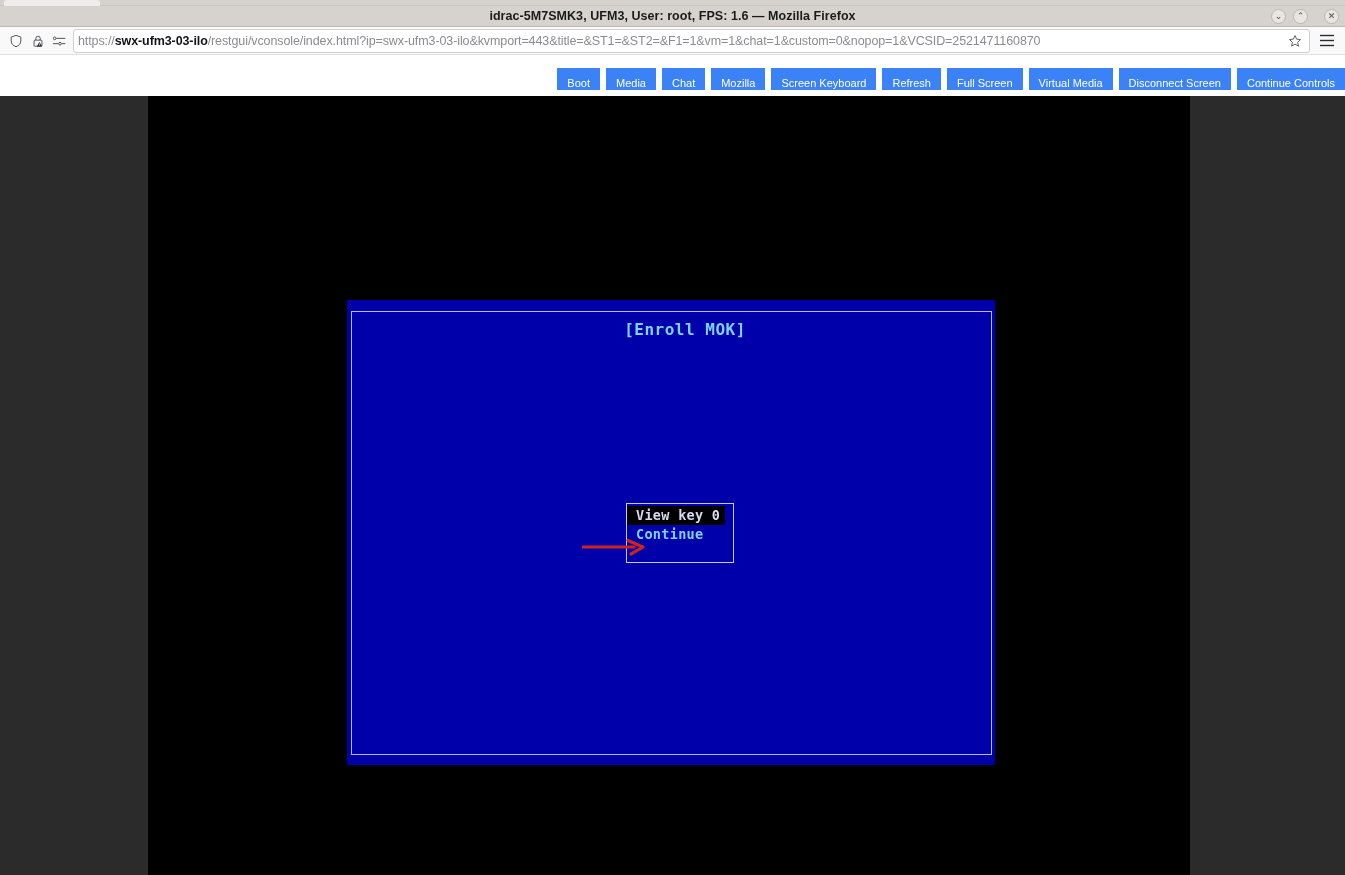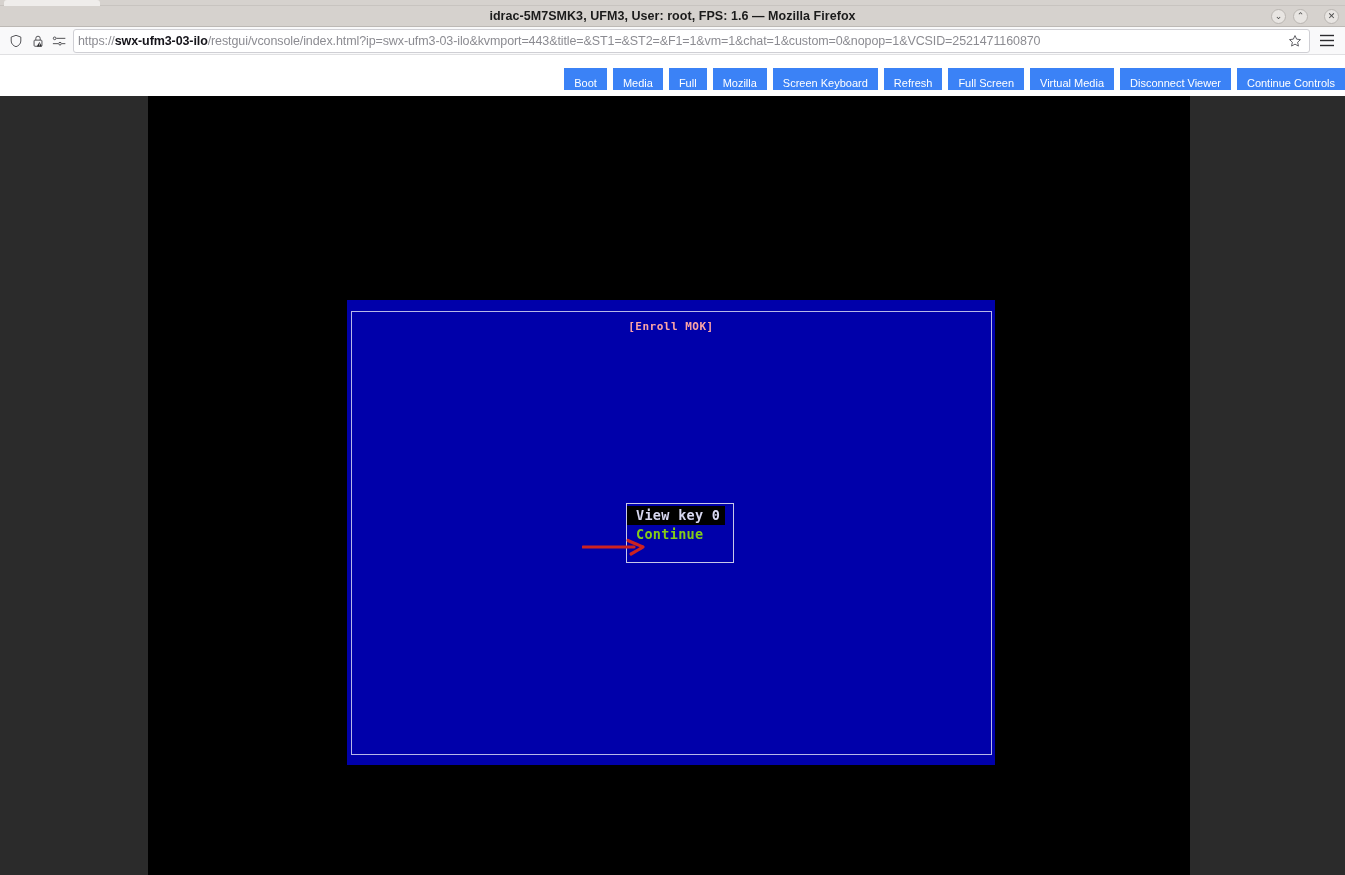--- a/index.html
+++ b/index.html
@@ -184,47 +184,47 @@
     background: #0000aa;
   }
   #mok-inner-border {
     position: absolute;
     left: 4px; top: 11px;
     right: 3px; bottom: 10px;
     border: 1px solid #b8b8e8;
   }
   #mok-title {
     position: absolute;
-    left: 0; top: 20px;
+    left: 14px; top: 20px;
     width: 100%;
     text-align: center;
     font-family: "DejaVu Sans Mono", monospace;
-    font-size: 11px;
+    font-size: 16px;
     font-weight: bold;
-    color: #fca5a5;
+    color: #7dd3fc;
     letter-spacing: 0.5px;
   }
 
   #mok-menu {
     position: absolute;
     left: 279px;   
     top: 203px;    
     width: 108px;
     height: 60px;
     border: 1px solid #c8c8e8;
     background: #0000aa;
     padding: 2px 8px 0 0;
   }
   .mok-item {
     font-family: "DejaVu Sans Mono", monospace;
     font-size: 13.5px;
     font-weight: bold;
     line-height: 19px;
     height: 19px;
-    color: #84cc16;
+    color: #7dd3fc;
     padding-left: 9px;
     letter-spacing: 0.3px;
     white-space: nowrap;
     cursor: pointer;
   }
   .mok-item.selected {
     background: #000000;
     color: #d8d8f0;
   }
 
@@ -297,27 +297,27 @@
         <line x1="1" y1="11.5" x2="15" y2="11.5" stroke="#2b2b2e" stroke-width="1.4"></line>
       </svg>
     </span>
   </div>
 
   <div id="page">
 
     <div id="kvm-toolbar">
       <button class="kvm-btn">Boot</button>
       <button class="kvm-btn">Media</button>
-      <button class="kvm-btn">Full</button>
+      <button class="kvm-btn">Chat</button>
       <button class="kvm-btn">Mozilla</button>
       <button class="kvm-btn">Screen Keyboard</button>
       <button class="kvm-btn">Refresh</button>
       <button class="kvm-btn">Full Screen</button>
       <button class="kvm-btn">Virtual Media</button>
-      <button class="kvm-btn">Disconnect Viewer</button>
+      <button class="kvm-btn">Disconnect Screen</button>
       <button class="kvm-btn">Continue Controls</button>
     </div>
 
     <div id="viewport-bg"></div>
 
     <div id="console-screen">
 
       <div id="mok-screen">
         <div id="mok-inner-border"></div>
         <div id="mok-title">[Enroll MOK]</div>

